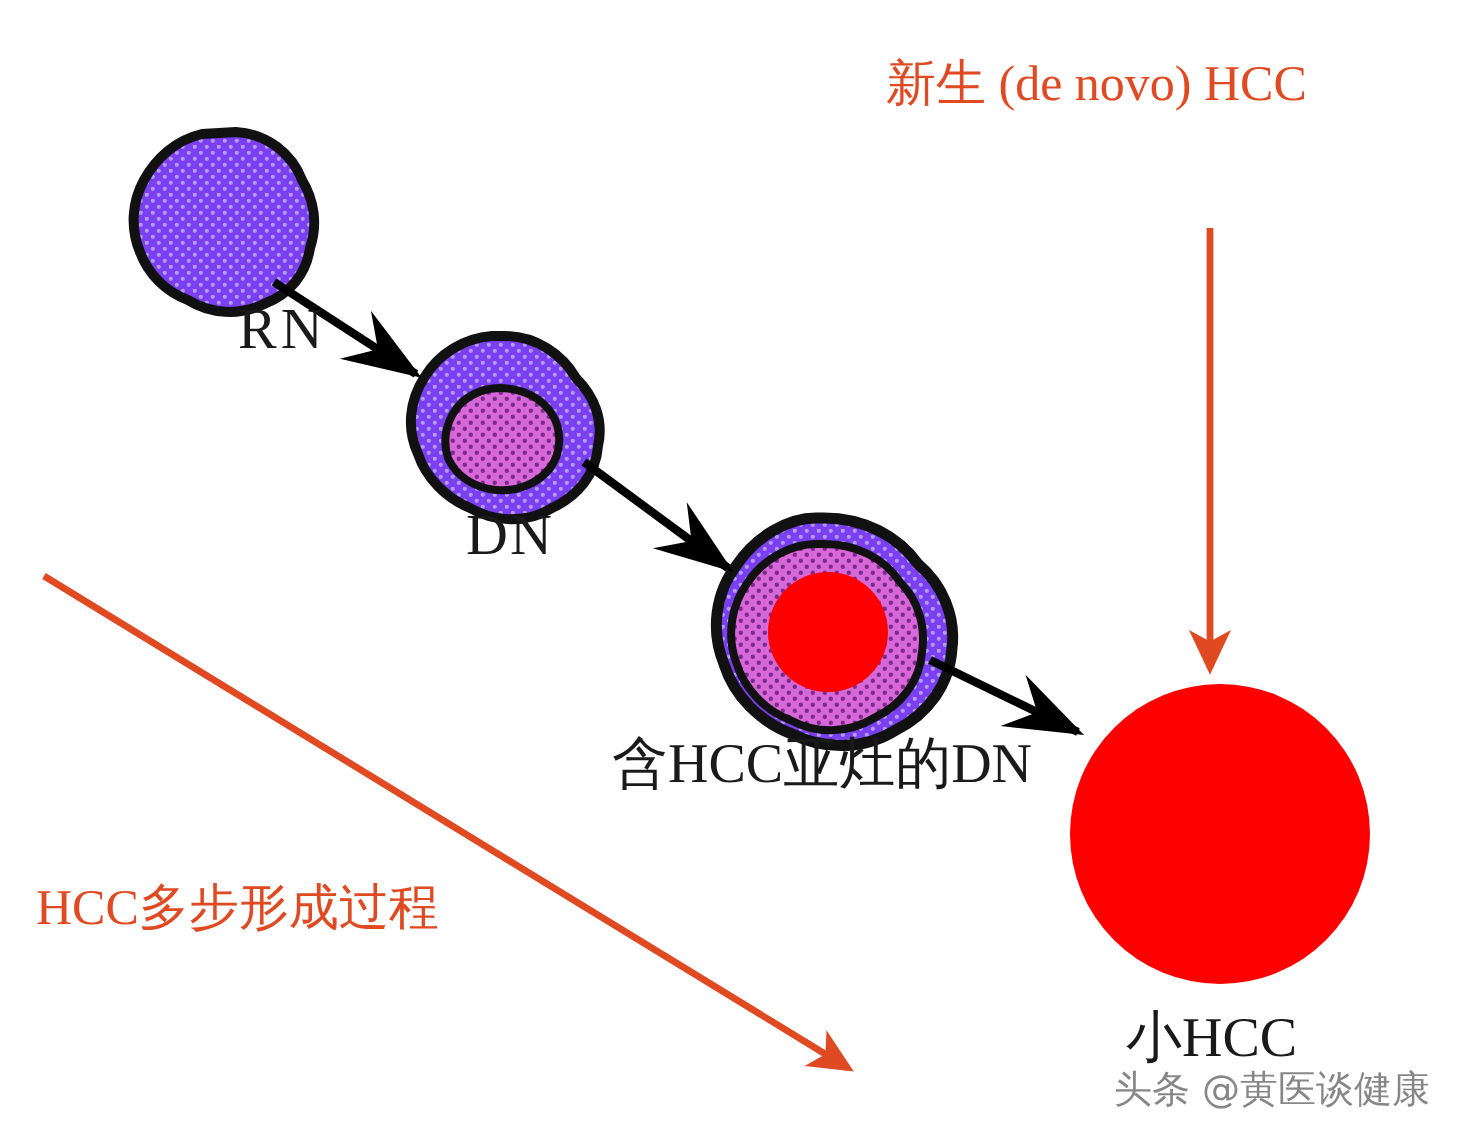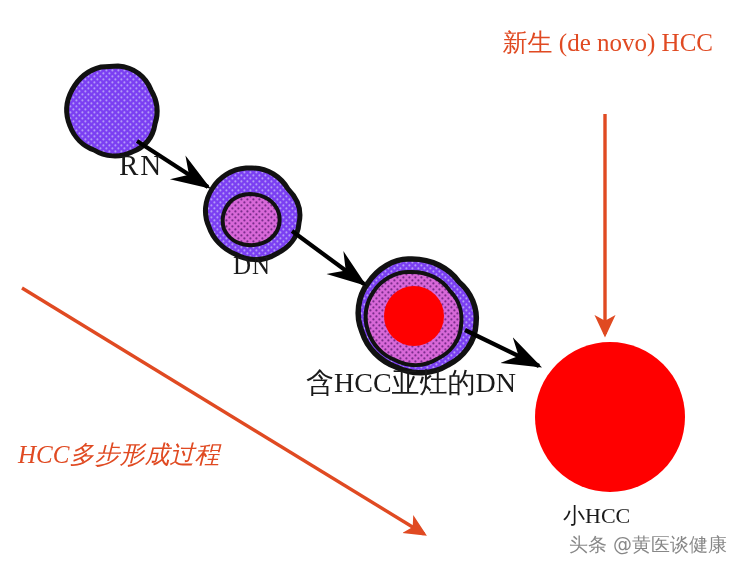--- a/index.html
+++ b/index.html
@@ -29,59 +29,58 @@
     color: #E04A22;
     font-family: "Liberation Serif", serif;
     white-space: nowrap;
     line-height: 1.22;
   }
 
   #denovo-annotation {
     left: 443px;
     top: 28px;
     font-size: 25px;
-    text-align: right;
+    text-align: left;
     width: 270px;
   }
   #multistep-annotation {
     left: 18px;
     top: 440px;
     font-size: 25px;
-    font-style: italic;
   }
 
   #rn-label {
     left: 83px;
     top: 148px;
     font-size: 29px;
     letter-spacing: 2px;
     margin-left: 36px;
   }
   #dn-label {
     left: 233px;
     top: 251px;
-    font-size: 25px;
+    font-size: 29px;
     letter-spacing: 1px;
   }
   #nodule-label {
     left: 306px;
     top: 366px;
     font-size: 28px;
     text-align: center;
     width: 200px;
   }
   #nodule-label .l2 { display:block; }
   #small-hcc-label {
     left: 563px;
     top: 503px;
-    font-size: 22px;
+    font-size: 28px;
   }
   #watermark {
     position: absolute;
-    left: 569px;
+    left: 557px;
     top: 532px;
     font-size: 19px;
     color: #5a5a5a;
     font-family: "DejaVu Sans", sans-serif;
     opacity: .72;
     white-space: nowrap;
   }
 
   
   #art {

